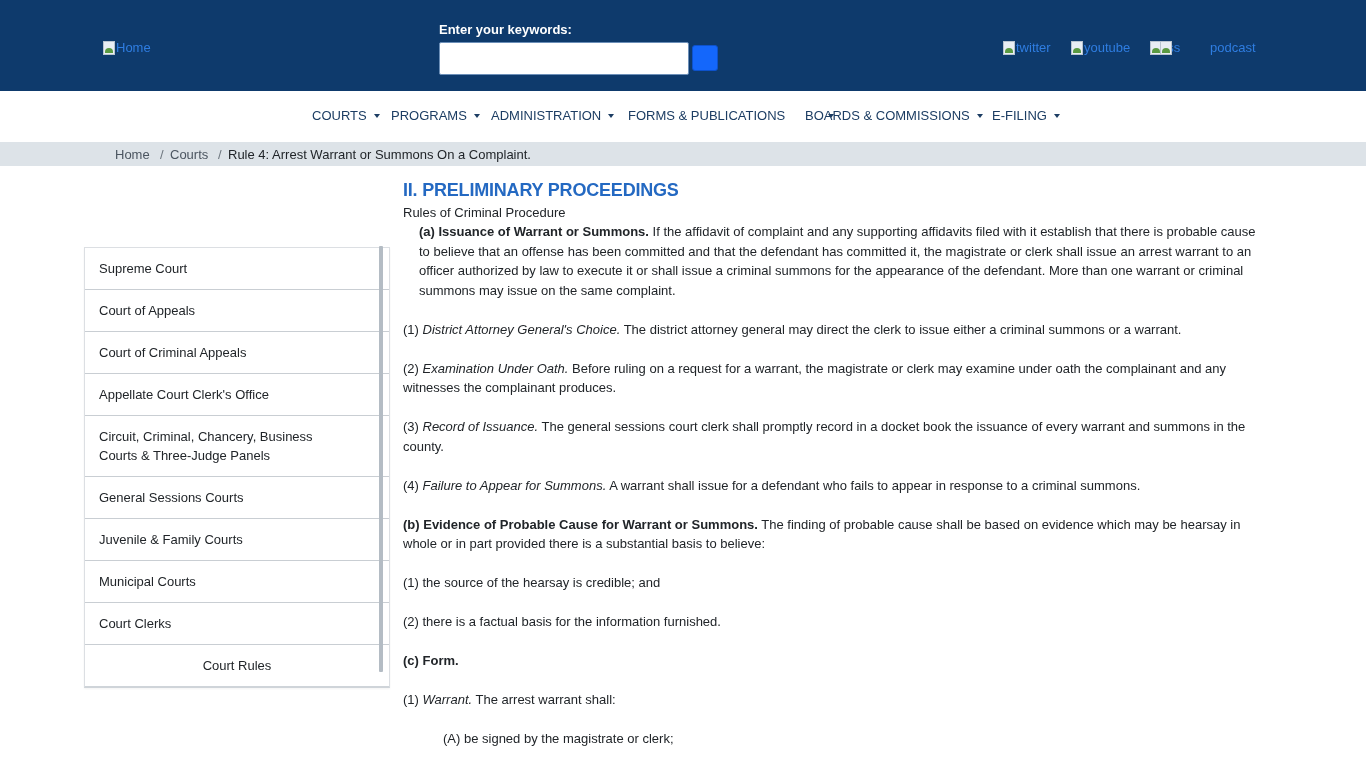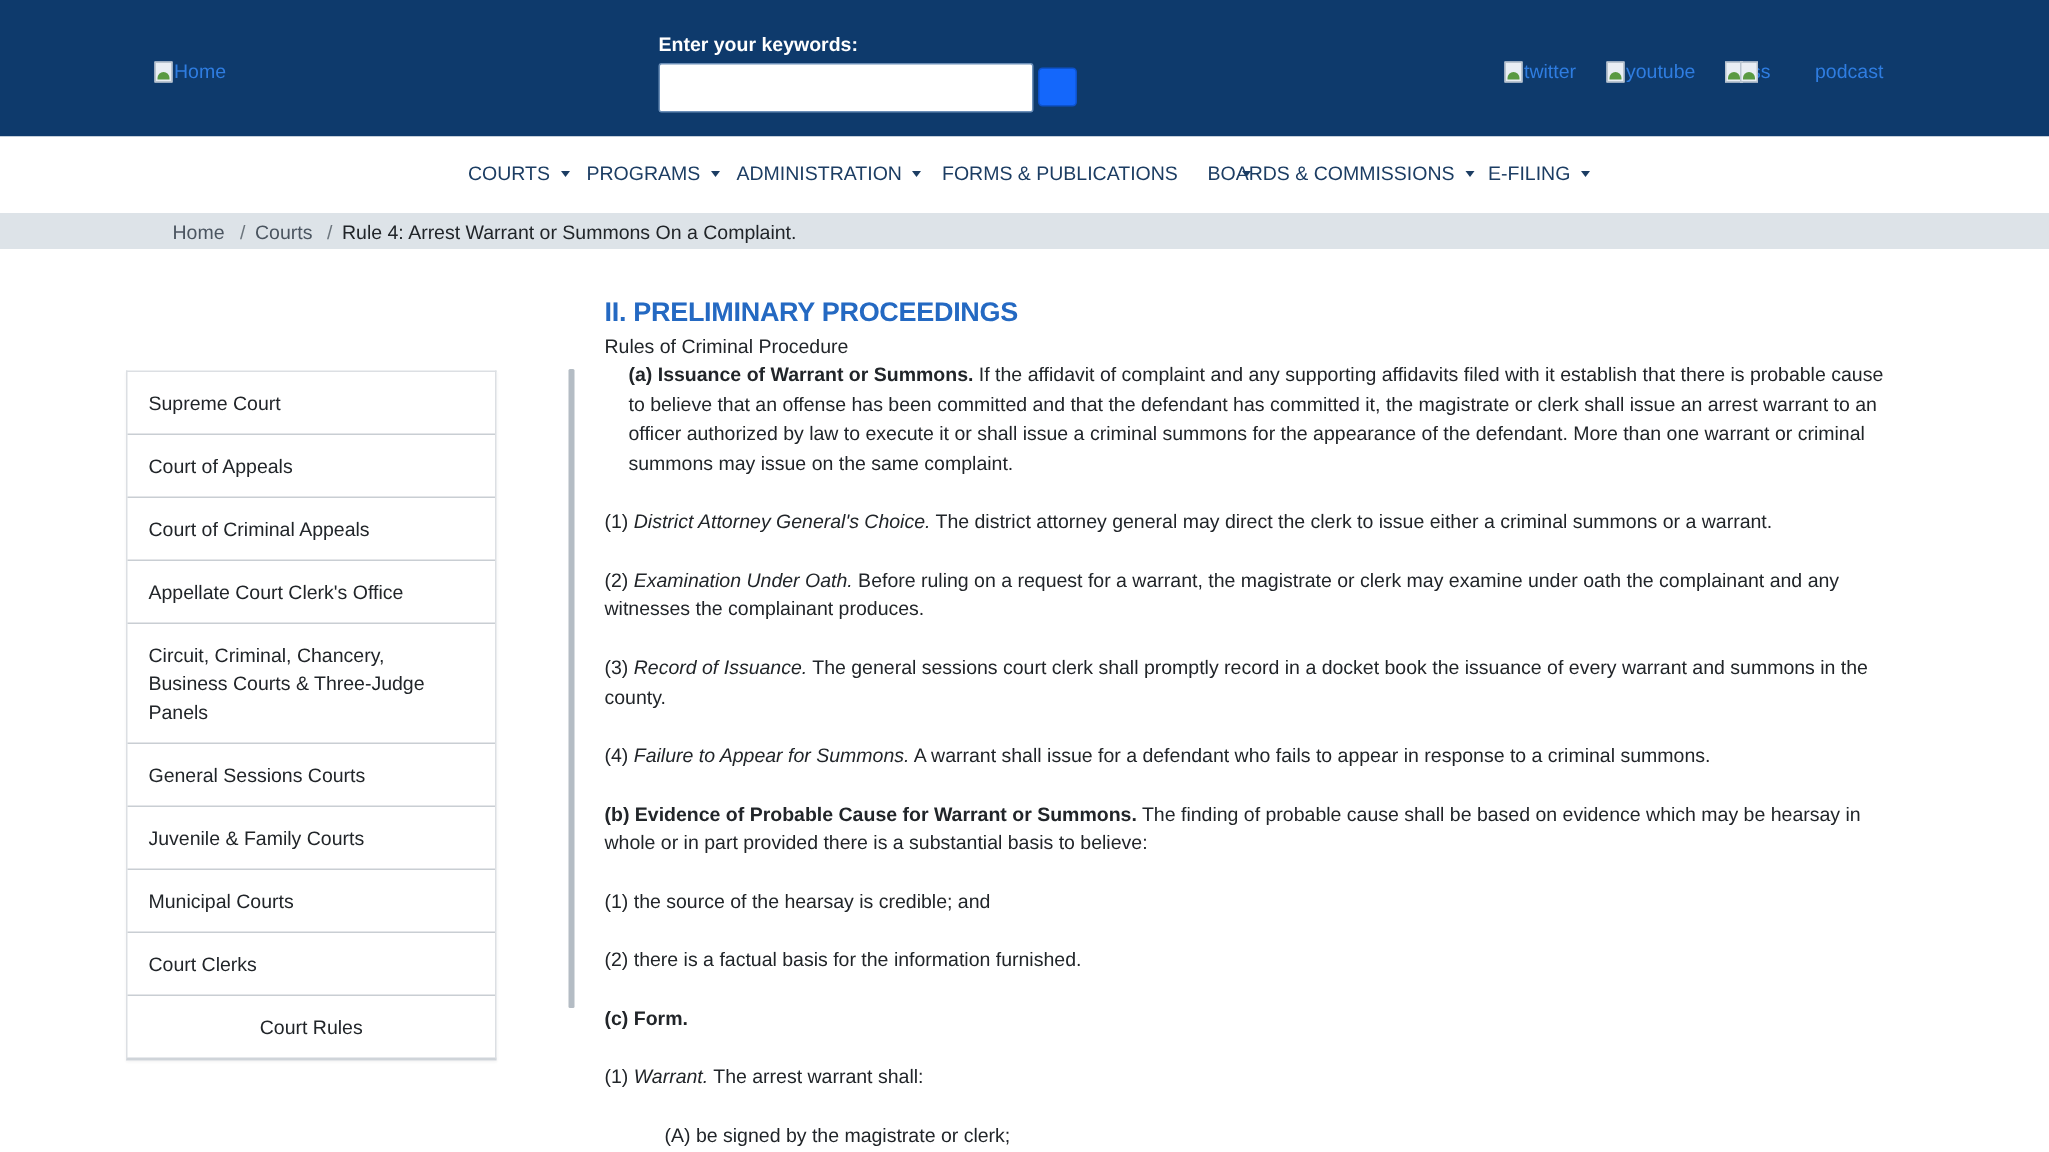--- a/index.html
+++ b/index.html
@@ -22,28 +22,28 @@
   .caret { display: inline-block; width: 0; height: 0; border-left: 3px solid transparent; border-right: 3px solid transparent; border-top: 4px solid #1c3d63; margin-left: 7px; margin-top: 1px; }
 
   
   .breadcrumb { position: absolute; left: 0; top: 142px; width: 1366px; height: 24px; background: #dde3e8; }
   .bc { position: absolute; top: 5px; font-size: 13px; white-space: nowrap; }
   .bc-link { color: #4b5560; cursor: pointer; }
   .bc-sep { color: #6c757d; }
   .bc-current { color: #212529; }
 
   
-  .sidebar { position: absolute; left: 84px; top: 247px; width: 247px; border: 1px solid #dcdfe3; border-bottom: 2px solid #cfd4d9; background: #ffffff; box-shadow: 0 1px 2px rgba(0,0,0,0.05); }
+  .sidebar { position: absolute; left: 84px; top: 247px; width: 306px; border: 1px solid #dcdfe3; border-bottom: 2px solid #cfd4d9; background: #ffffff; box-shadow: 0 1px 2px rgba(0,0,0,0.05); }
   .side-item { display: block; padding: 11px 14px 11px 14px; border-bottom: 1px solid #c9ced3; color: #212529; font-size: 13px; line-height: 19px; cursor: pointer; }
   .side-item:last-child { border-bottom: none; text-align: center; }
   .vdivider { position: absolute; left: 379px; top: 246px; width: 4px; height: 426px; background: #b4bcc4; border-radius: 1px; }
 
   
   .main { position: absolute; left: 403px; top: 178px; width: 862px; font-size: 13px; line-height: 19.5px; color: #212529; }
-  .page-title { color: #2469c2; font-size: 18px; font-weight: bold; line-height: 24px; letter-spacing: -0.2px; margin-bottom: 1px; margin-top: 18px; }
+  .page-title { color: #2469c2; font-size: 18px; font-weight: bold; line-height: 24px; letter-spacing: -0.2px; margin-bottom: 1px; }
   .subtitle { line-height: 19px; }
   .para { margin-bottom: 19.5px; }
   .para.first { margin-bottom: 19.5px; margin-left: 16px; }
   .indent { padding-left: 40px; }
   b { font-weight: bold; }
   i { font-style: italic; }
 </style>
 </head>
 <body>
 

